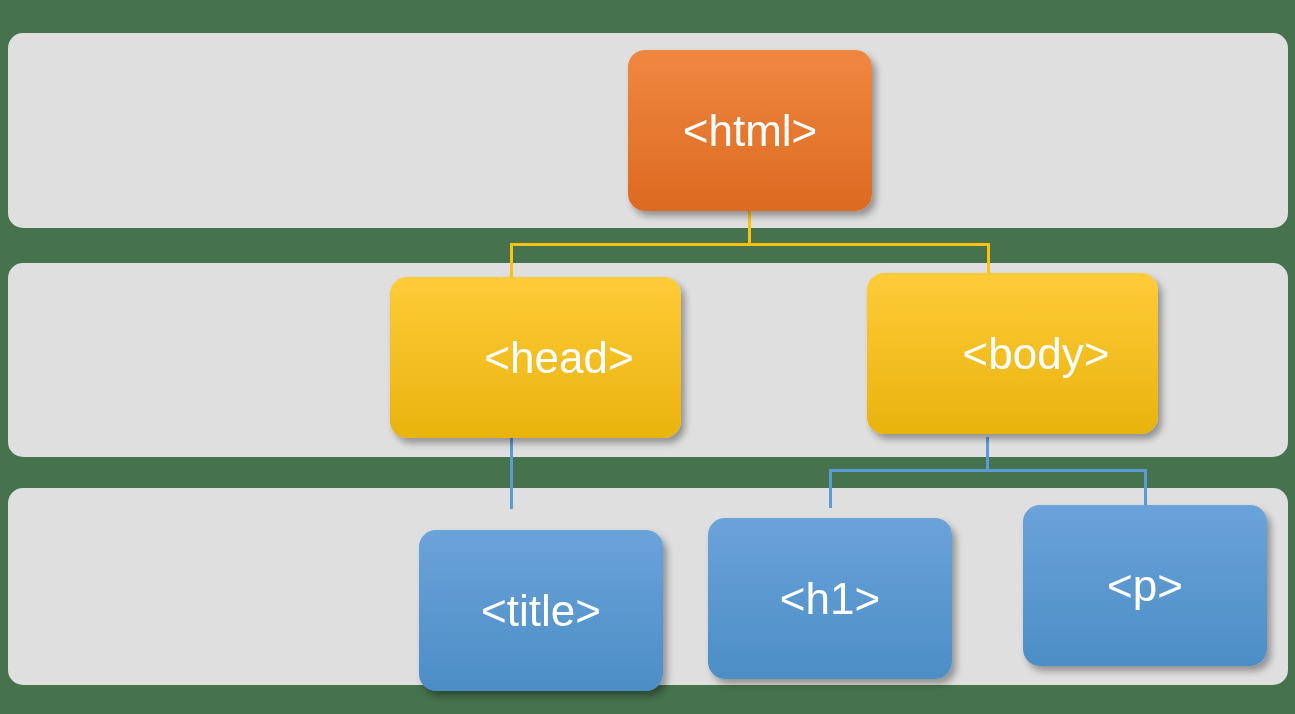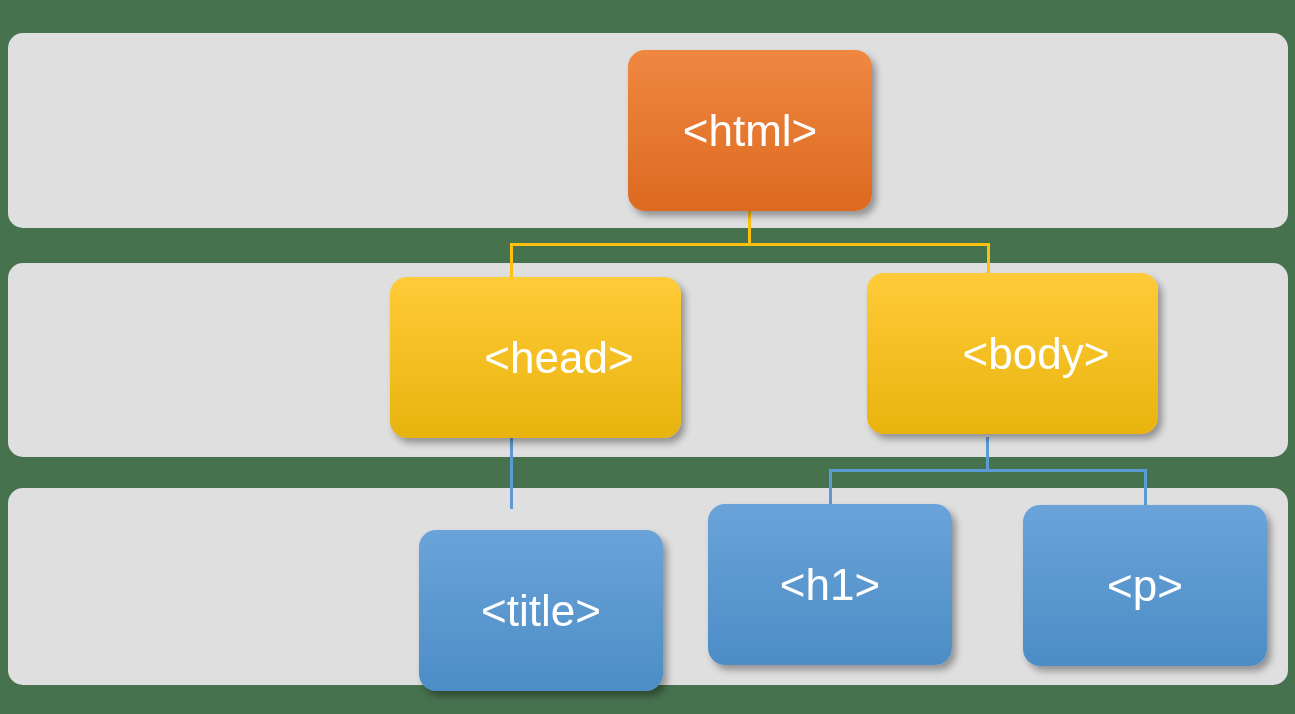--- a/index.html
+++ b/index.html
@@ -50,21 +50,21 @@
     background: linear-gradient(180deg, var(--goldTop, #FFCB38) 0%, var(--goldBottom, #E9B30D) 100%);
     padding-left: 47px;
   }
   .node-blue {
     background: linear-gradient(180deg, var(--blueTop, #6AA3D9) 0%, var(--blueBottom, #4C8DC6) 100%);
   }
   .node-html  { left: 628px; top: 50px;  }
   .node-head  { left: 390px; top: 277px; }
   .node-body  { left: 867px; top: 273px; }
   .node-title { left: 390px; top: 530px; margin-left: 29px; }
-  .node-h1    { left: 708px; top: 504px; }
+  .node-h1    { left: 708px; top: 518px; }
   .node-p     { left: 1023px; top: 505px; }
 
   .seg {
     position: absolute;
   }
   .seg-gold { background: var(--connectorGold, #FFC110); }
   .seg-blue { background: var(--connectorBlue, #5B9BD5); }
 
   
   .seg-html-down   { left: 748px; top: 210px; width: 3px;  height: 36px; }

